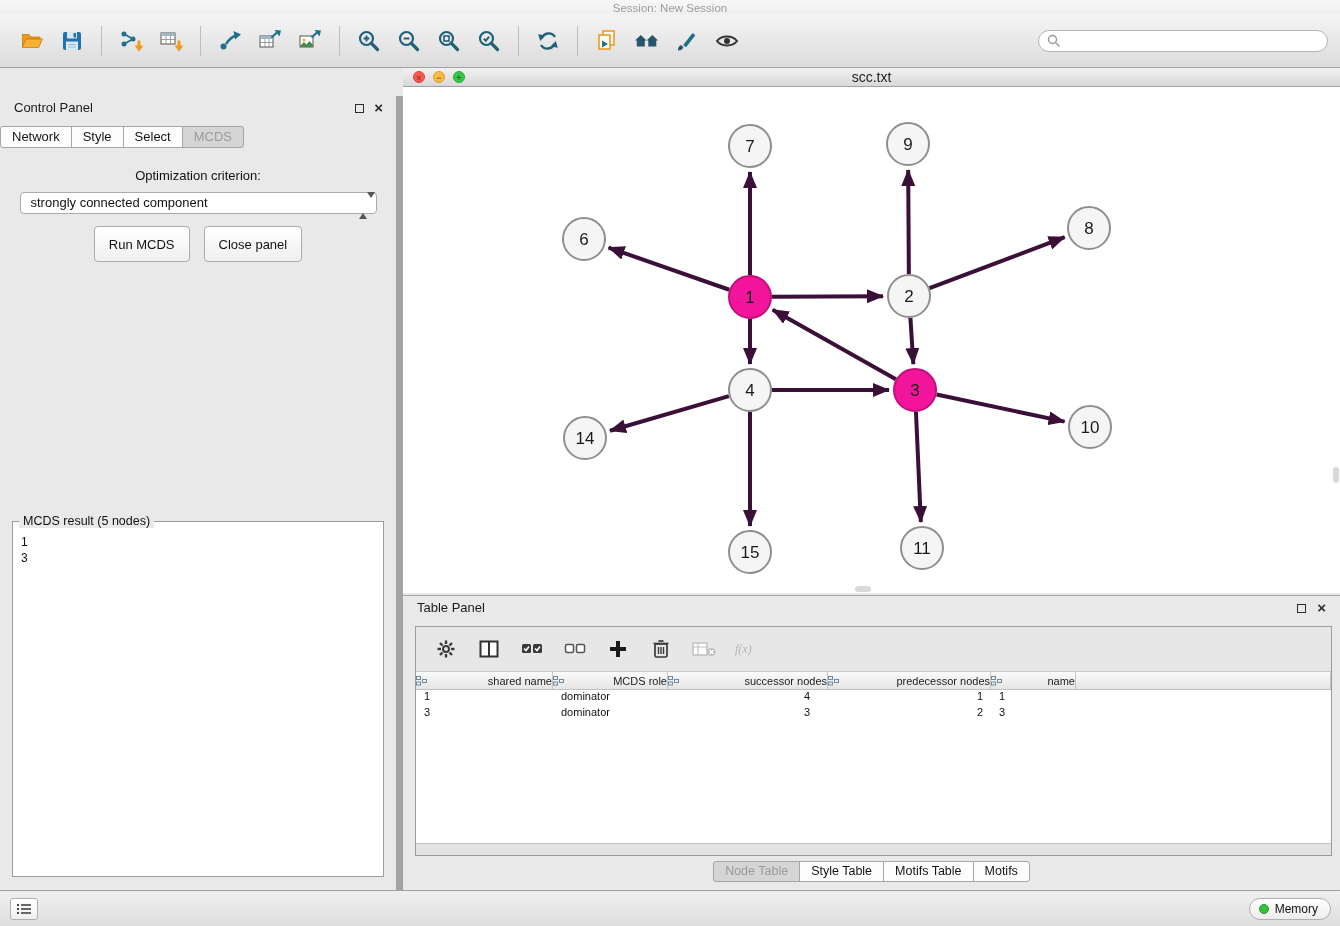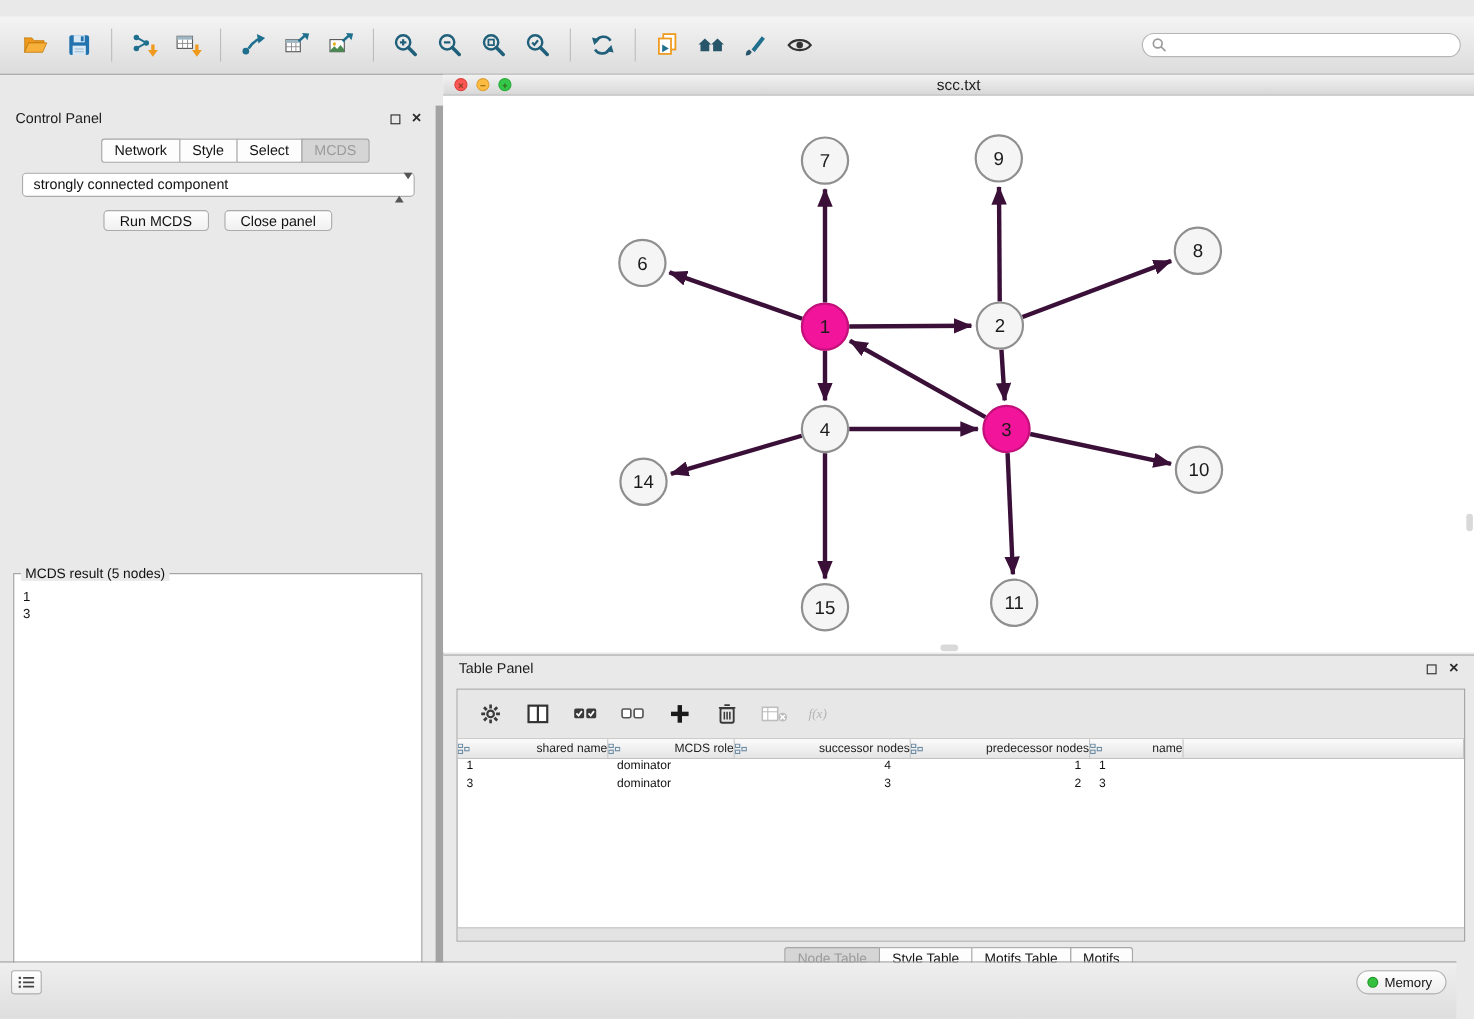--- a/index.html
+++ b/index.html
@@ -21,36 +21,36 @@
   .searchbox input { border:none; outline:none; flex:1; font-size:12px; background:transparent; font-family:"Liberation Sans",sans-serif; }
 
   
   .control-panel { position:absolute; left:0; top:68px; width:403px; bottom:36px;
     background:#e9e9e9; border-right:7px solid #a3a3a3;margin-top:28px; }
   .panel-head { position:relative; height:24px; }
   .panel-title { position:absolute; left:14px; top:4px; font-size:13px; color:#1b1b1b; }
   .float-icon { position:absolute; width:9px; height:9px; border:1.6px solid #2b2b2b; top:8px; }
   .close-icon { position:absolute; top:3px; font-size:15px; font-weight:bold; color:#2b2b2b; line-height:18px; }
   .cp-float { right:32px; } .cp-close { right:13px; }
-  .tabsrow { text-align:center; margin-top:6px;padding-left:32px; }
+  .tabsrow { margin-top:6px; }
   .tab { display:inline-block; padding:2px 11px 3px; font-size:13px; background:#fdfdfd;
     border:1px solid #a6a6a6; margin-left:-1px; color:#141414; }
   .tab:first-child { border-radius:3px 0 0 3px; margin-left:0; }
   .tab:last-child { border-radius:0 3px 3px 0; }
   .tab.active { background:#d5d5d5; color:#9b9b9b; }
   .opt-label { margin-top:20px; text-align:center; font-size:13px; color:#111; }
   .dropdown { margin:9px auto 0; width:357px; height:22px; background:#fff; border:1px solid #ababab;
     border-radius:4px; position:relative; font-size:13px; color:#111; line-height:20px; padding-left:10px; }
   .stepper { position:absolute; right:6px; top:3px; width:11px; height:16px; }
   .stepper .up { width:0; height:0; border-left:4.5px solid transparent; border-right:4.5px solid transparent;
     border-bottom:6px solid #555; margin-bottom:3px; }
   .stepper .down { width:0; height:0; border-left:4.5px solid transparent; border-right:4.5px solid transparent;
     border-top:6px solid #555; }
   .btnrow { margin-top:12px; display:flex; justify-content:center; gap:14px; }
-  .btn { height:19px; padding:0 14px; font-size:13px; color:#111;
+  .btn { height:36px; padding:0 14px; font-size:13px; color:#111;
     background:linear-gradient(#ffffff,#f0f0f0); border:1px solid #acacac; border-radius:4px;
     font-family:"Liberation Sans",sans-serif; }
   .result-box { position:absolute; left:12px; right:12px; top:425px; bottom:13px;
     background:#fff; border:1px solid #9c9c9c; }
   .result-legend { position:absolute; top:-8px; left:6px; background:#e9e9e9; padding:0 4px;
     font-size:12.5px; color:#111; }
   .result-lines { padding:12px 8px 0 8px; font-size:12px; color:#111; line-height:16px; }
 
   
   .net-window { position:absolute; left:403px; top:68px; width:937px; height:525px; background:#fff; }
@@ -87,35 +87,38 @@
   .c0 { width:137px; } .c1 { width:115px; } .c2 { width:160px; } .c3 { width:163px; } .c4 { width:85px; }
   .trow .c0,.trow .c1,.trow .c4 { padding-left:8px; text-align:left; }
   .trow .c2 { padding-right:18px; text-align:right; }
   .trow .c3 { padding-right:8px; text-align:right; }
   .hfill { flex:1; }
   .tp-scrollstrip { position:absolute; left:0; right:0; bottom:0; height:12px; background:#e3e3e3; border-top:1px solid #c2c2c2; }
   .tp-tabs { position:absolute; left:0; right:0; bottom:8px; text-align:center; }
   .tp-tabs .tab { font-size:12.5px; }
 
   
-  .statusbar { position:absolute; left:0; right:16px; bottom:0; height:52px;
+  .statusbar { position:absolute; left:0; right:0; bottom:0; height:36px;
     background:linear-gradient(#efefef,#dedede); border-top:1px solid #9f9f9f; }
   .sb-left { position:absolute; left:10px; top:7px; width:28px; height:22px;
     background:linear-gradient(#fff,#efefef); border:1px solid #b0b0b0; border-radius:3px;
     display:flex; align-items:center; justify-content:center; }
   .memory-btn { position:absolute; right:9px; top:7px; height:22px; border-radius:11px;
     background:linear-gradient(#fff,#ededed); border:1px solid #b0b0b0;
     display:flex; align-items:center; gap:6px; padding:0 12px 0 9px; font-size:12px; color:#111; }
   .memdot { width:10px; height:10px; border-radius:50%; background:#35c13f; border:1px solid #23962c; }
 </style>
 </head>
 <body>
 
 <div class="app">
 
+  <div class="titlebar">
+    <span>Session: New Session</span>
+  </div>
 
   <div class="toolbar">
     <div class="tbtn">
       <svg width="26" height="26" viewBox="0 0 26 26">
         <path d="M3 6.5 h7 l2 2.5 h9 v2 H7 l-3.5 8.5 V6.5 z" fill="#ef9a1d" stroke="#c67c0e" stroke-width="0.8"></path>
         <path d="M7 11 h16.5 l-3.8 8.5 H3.3 z" fill="#f7b13a" stroke="#c67c0e" stroke-width="0.8"></path>
       </svg>
     </div>
     <div class="tbtn">
       <svg width="26" height="26" viewBox="0 0 26 26">
@@ -250,20 +253,21 @@
     </div>
   </div>
 
   <div class="control-panel">
     <div class="panel-head">
       <div class="panel-title">Control Panel</div>
       <div class="float-icon cp-float"></div>
       <div class="close-icon cp-close">×</div>
     </div>
     <div class="tabsrow" id="cp-tabs"><div class="tab">Network</div><div class="tab">Style</div><div class="tab">Select</div><div class="tab active">MCDS</div></div>
+    <div class="opt-label">Optimization criterion:</div>
     <div class="dropdown">
       <span>strongly connected component</span>
       <span class="stepper"><span class="up"></span><span class="down"></span></span>
     </div>
     <div class="btnrow">
       <button class="btn">Run MCDS</button>
       <button class="btn">Close panel</button>
     </div>
     <div class="result-box">
       <div class="result-legend">MCDS result (5 nodes)</div>

